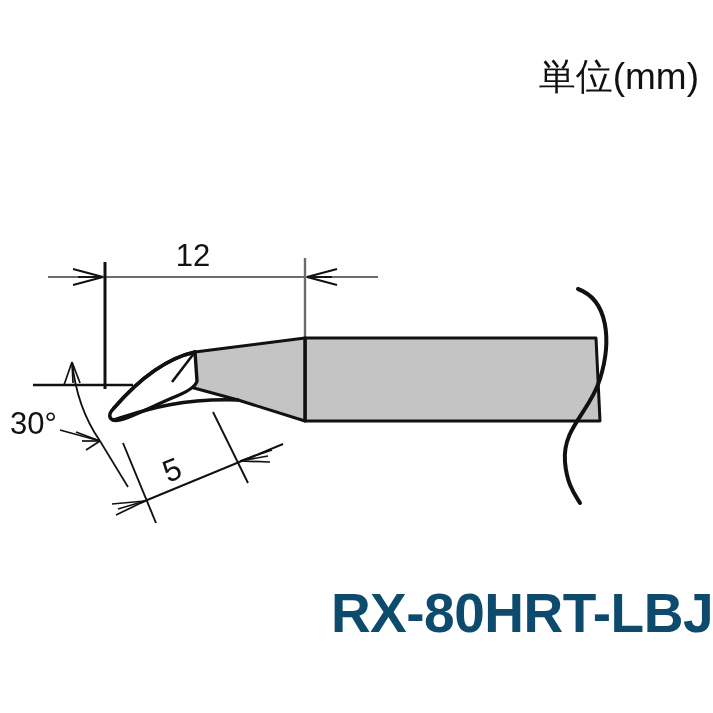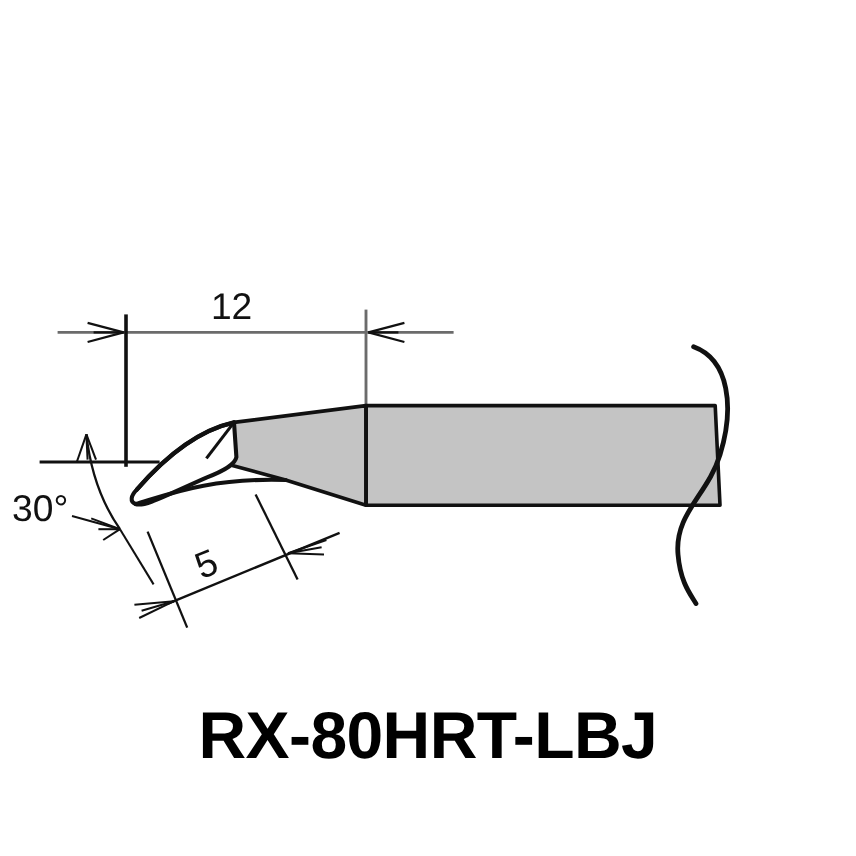--- a/index.html
+++ b/index.html
@@ -33,26 +33,26 @@
     letter-spacing: 0px;
     color: #111111;
     white-space: nowrap;
     line-height: 1;
   }
   .part-name {
     position: absolute;
     left: 0;
     right: 0;
     top: 586px;
-    text-align: center;
+    text-align: right;
     font-family: "Liberation Sans Narrow", "Liberation Sans", sans-serif;
     font-size: 55px;
     font-weight: 700;
     letter-spacing: -0.5px;
-    color: #000000;
+    color: #0c4a6e;
     line-height: 1;
     white-space: nowrap;
   }
   svg.diagram {
     position: absolute;
     left: 0;
     top: 0;
     width: 713px;
     height: 713px;
     display: block;
@@ -170,16 +170,17 @@
       </g>
 
       <line x1="123" y1="443" x2="156" y2="523" stroke="#111111" stroke-width="1.9"></line>
 
       <line x1="213" y1="412" x2="248" y2="483" stroke="#111111" stroke-width="1.9"></line>
     </g>
     <text class="dim-text" x="168" y="483" transform="rotate(-22 168 483)">5</text>
 
   </svg>
 
+  <div class="unit-note">単位(mm)</div>
 
   <div class="part-name">RX-80HRT-LBJ</div>
 
 </div>
 
 </body></html>

